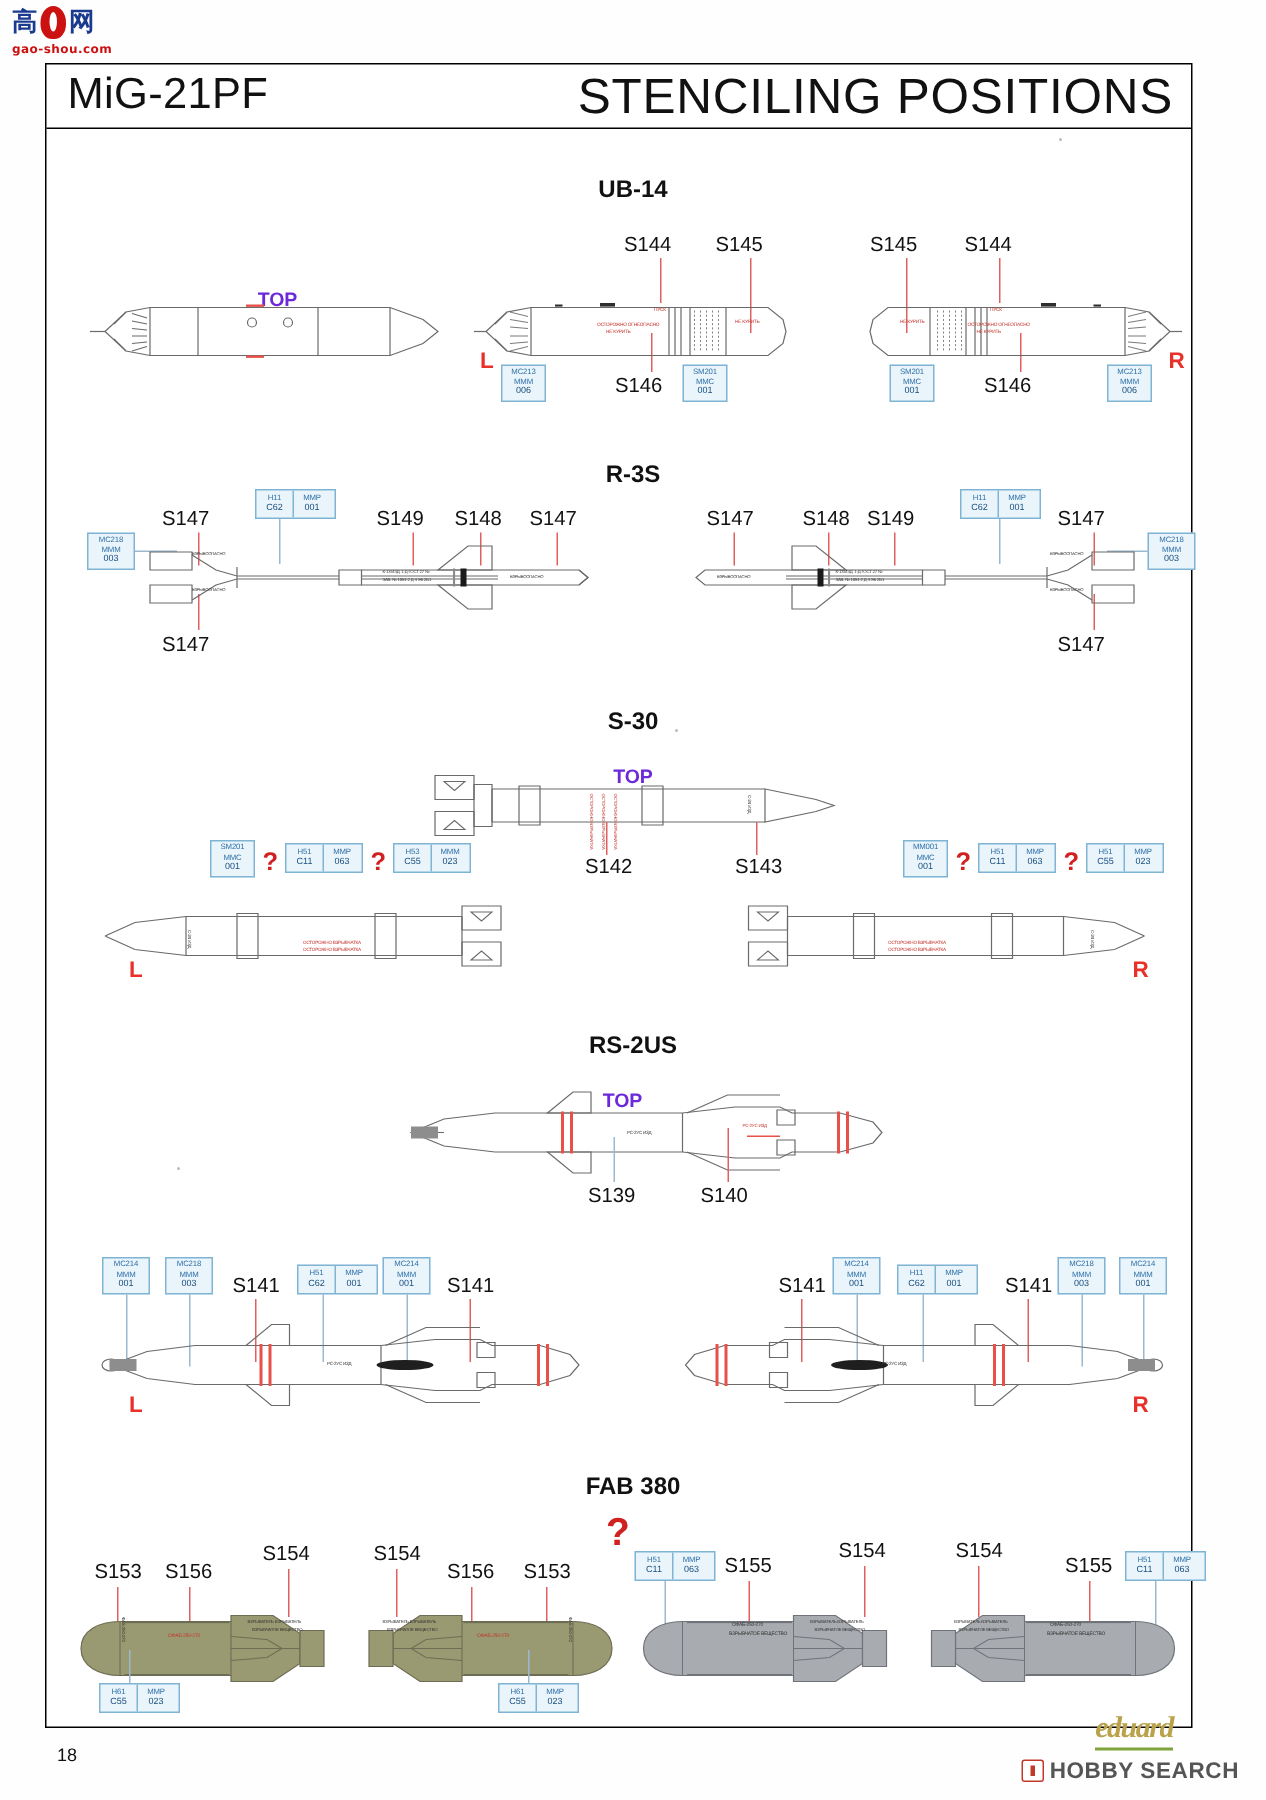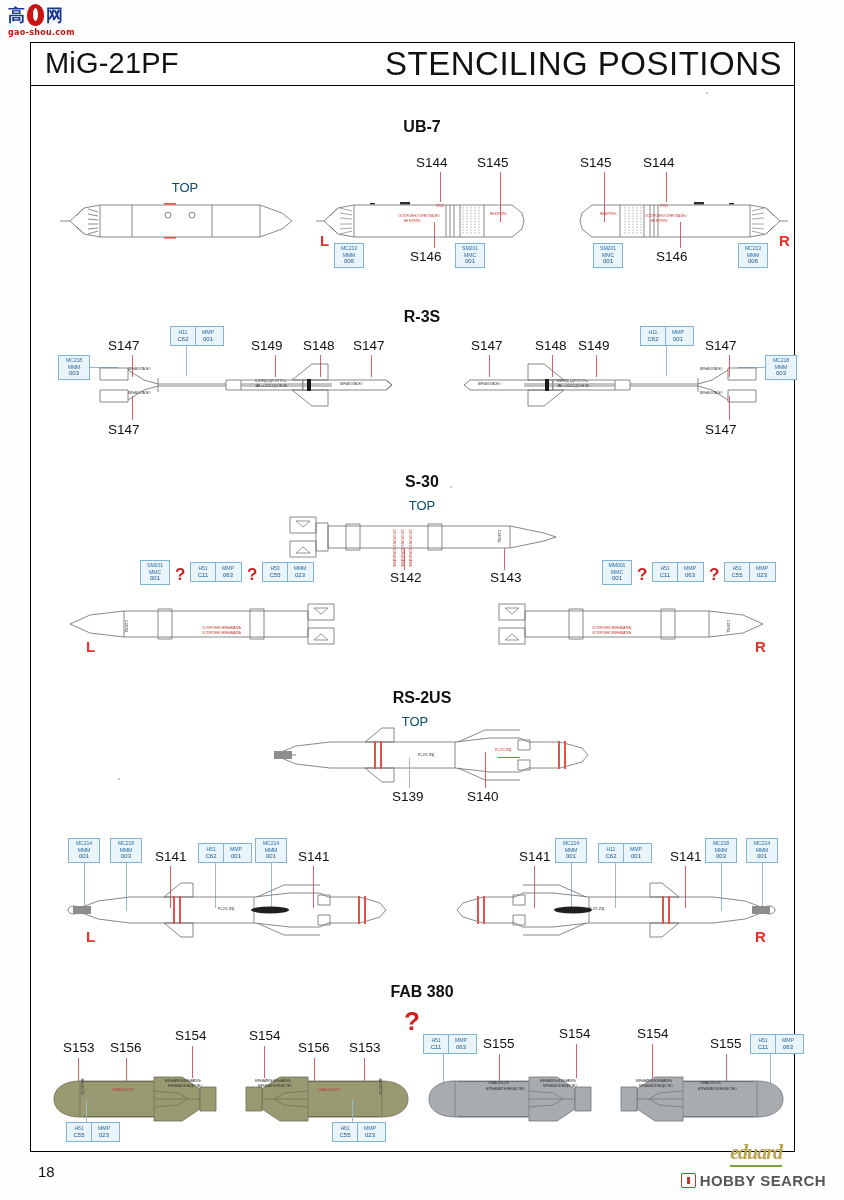--- a/index.html
+++ b/index.html
@@ -25,21 +25,21 @@
   
   .sheet{position:absolute;left:30px;top:42px;width:765px;height:1110px;
          border:1px solid #000;background:#fff;box-sizing:border-box;}
   .titlebar{position:relative;height:42px;border-bottom:1px solid #000;}
   .title-left{position:absolute;left:14px;top:4px;font-size:29px;color:#111;letter-spacing:.2px;}
   .title-right{position:absolute;right:12px;top:2px;font-size:33px;color:#111;letter-spacing:.5px;}
 
   
   .abs{position:absolute;}
   .sec-title{font-size:16px;font-weight:bold;color:#111;text-align:center;}
-  .top-lbl{font-size:13px;font-weight:normal;color:#0c4a6e;text-align:center;}
+  .top-lbl{font-size:13px;font-weight:bold;color:#6d28d9;text-align:center;margin-top:12px;}
   .lr-lbl{font-size:15px;font-weight:bold;color:#e8312a;}
   .scode{font-size:13.5px;color:#111;white-space:nowrap;}
   .qmark{font-size:17px;font-weight:bold;color:#d02020;}
   .qmark.big{font-size:26px;}
 
   
   .lead{position:absolute;background:#e06060;width:1px;}
   .lead.blue{background:#9bb8cf;}
   .lead.h{height:1px;width:auto;}
 
@@ -57,21 +57,21 @@
   .redband{position:absolute;background:#e8504a;}
   .microtext{position:absolute;font-size:3.2px;color:#c4332c;line-height:1.15;
        letter-spacing:-.15px;white-space:nowrap;font-family:"Liberation Sans",sans-serif;}
   .microtext.dark{color:#333;}
   .microtext.v{writing-mode:vertical-rl;}
 
   svg.draw{position:absolute;overflow:visible;}
   svg.draw *{vector-effect:non-scaling-stroke;}
 
   
-  .pagenum{position:absolute;left:38px;top:1163px;font-size:15px;color:#111;}
+  .pagenum{position:absolute;left:38px;top:1163px;font-size:12px;color:#111;}
   .eduard{position:absolute;right:62px;top:1141px;font-size:20px;font-weight:bold;
      font-style:italic;color:#b9a24a;letter-spacing:-1px;
      border-bottom:2px solid #7fa33a;padding-bottom:1px;
      font-family:"Liberation Serif",serif;}
   .hobby{position:absolute;right:18px;top:1172px;display:flex;align-items:center;gap:4px;}
   .hobby .mark{width:13px;height:13px;border:1.6px solid #c0392b;border-radius:2px;
      display:flex;align-items:center;justify-content:center;}
   .hobby .mark i{display:block;width:3px;height:7px;background:#c0392b;}
   .hobby .txt{font-size:15px;font-weight:bold;color:#555;letter-spacing:.4px;}
   .speck{position:absolute;background:#bbb;width:2px;height:2px;border-radius:50%;}
@@ -90,21 +90,21 @@
     <div class="dom">gao-shou.com</div>
   </div>
 
   <div class="sheet">
     <div class="titlebar">
       <div class="title-left">MiG-21PF</div>
       <div class="title-right">STENCILING POSITIONS</div>
     </div>
   </div>
 
-  <div class="abs sec-title" style="left:347px;top:118px;width:150px;">UB-7</div>
+  <div class="abs sec-title" style="left:347px;top:118px;width:150px;">UB-14</div>
 
   <div class="abs top-lbl" style="left:130px;top:180px;width:110px;">TOP</div>
   <svg class="draw" style="left:60px;top:196px;" width="240" height="50" viewBox="0 0 240 50">
     <g fill="none" stroke="#6a6a6a" stroke-width="0.8">
       <path d="M10 25 L24 12 L40 9 L200 9 L222 17 L232 25 L222 33 L200 41 L40 41 L24 38 Z"></path>
       <line x1="40" y1="9" x2="40" y2="41"></line>
       <line x1="72" y1="9" x2="72" y2="41"></line>
       <line x1="152" y1="9" x2="152" y2="41"></line>
       <line x1="200" y1="9" x2="200" y2="41"></line>
       <path d="M0 25 L10 25"></path>

